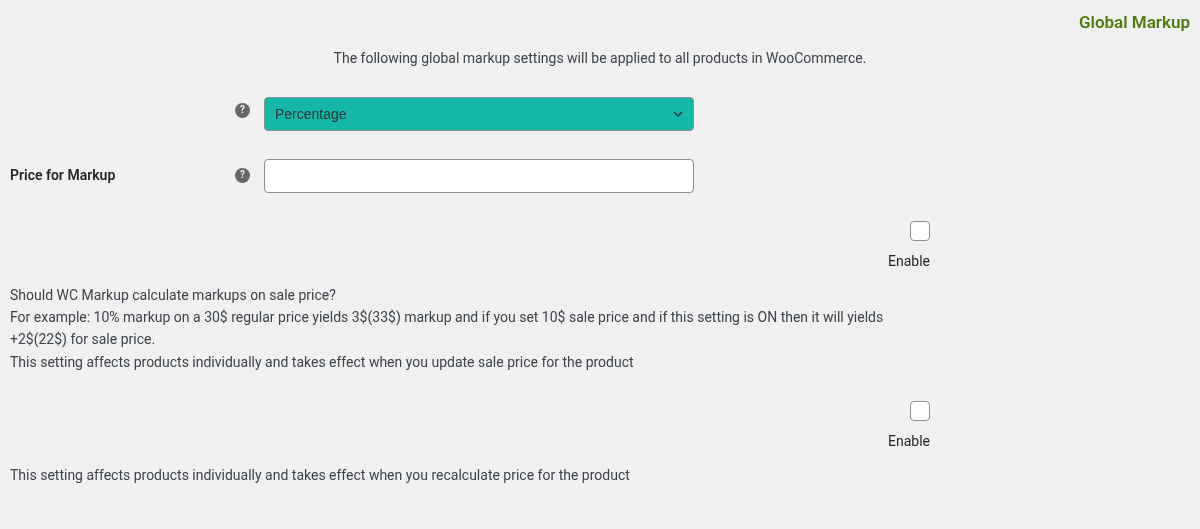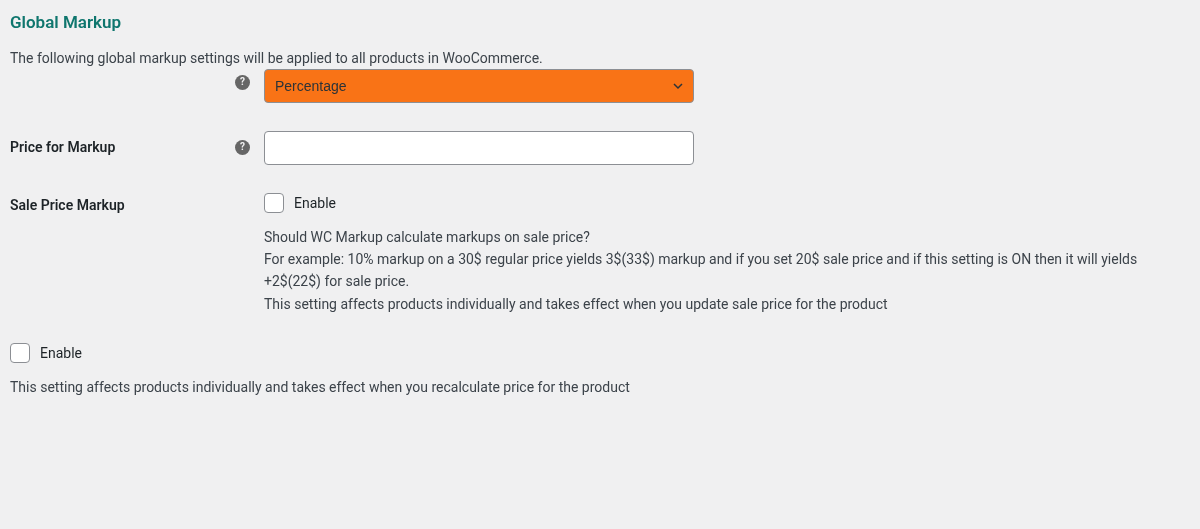--- a/index.html
+++ b/index.html
@@ -12,26 +12,29 @@
       background-color: #f0f0f1;
       color: #1d2327;
       font-size: 14px;
       line-height: 1.5;
       padding: 10px;
       width: 1200px;
     }
     h2.section-title {
       font-size: 17px;
       font-weight: 600;
-      color: #0f766e;
+      color: #4d7c0f;
       margin-bottom: 12px;
+      text-align: right;
     }
     p.section-description {
       color: #3c434a;
       font-size: 14px;
+      margin-bottom: 28px;
+      text-align: center;
     }
     .form-row {
       display: flex;
       align-items: flex-start;
       margin-bottom: 28px;
     }
     .label-cell {
       width: 254px;
       flex-shrink: 0;
       display: flex;
@@ -70,21 +73,21 @@
     .select-wrapper {
       position: relative;
       width: 430px;
     }
     select.form-select {
       width: 100%;
       height: 34px;
       padding: 4px 30px 4px 10px;
       border: 1px solid #8c8f94;
       border-radius: 4px;
-      background-color: #f97316;
+      background-color: #14b8a6;
       font-size: 14px;
       color: #2c3338;
       appearance: none;
       -webkit-appearance: none;
       cursor: pointer;
     }
     .select-chevron {
       position: absolute;
       right: 10px;
       top: 50%;
@@ -99,23 +102,24 @@
       height: 34px;
       padding: 4px 10px;
       border: 1px solid #8c8f94;
       border-radius: 4px;
       background-color: #fff;
       font-size: 14px;
       color: #2c3338;
     }
     .checkbox-line {
       display: flex;
-      align-items: flex-start;
+      align-items: flex-end;
       gap: 10px;
       margin-bottom: 12px;
+      flex-direction: column;
     }
     input.form-checkbox {
       width: 20px;
       height: 20px;
       border: 1px solid #8c8f94;
       border-radius: 4px;
       background-color: #fff;
       appearance: none;
       -webkit-appearance: none;
       cursor: pointer;
@@ -162,30 +166,27 @@
   <div class="label-cell">
     <span class="field-label">Price for Markup</span>
     <span class="help-icon">?</span>
   </div>
   <div class="field-cell">
     <input type="text" class="form-input" value="" style="">
   </div>
 </div>
 
 <div class="form-row">
-  <div class="label-cell top-align">
-    <span class="field-label">Sale Price Markup</span>
-  </div>
   <div class="field-cell">
     <div class="checkbox-line">
       <input type="checkbox" class="form-checkbox" style="">
       <span class="checkbox-label">Enable</span>
     </div>
     <div class="description-text">Should WC Markup calculate markups on sale price?</div>
-    <div class="description-text">For example: 10% markup on a 30$ regular price yields 3$(33$) markup and if you set 20$ sale price and if this setting is ON then it will yields +2$(22$) for sale price.</div>
+    <div class="description-text">For example: 10% markup on a 30$ regular price yields 3$(33$) markup and if you set 10$ sale price and if this setting is ON then it will yields +2$(22$) for sale price.</div>
     <div class="description-italic">This setting affects products individually and takes effect when you update sale price for the product</div>
   </div>
 </div>
 
 <div class="form-row">
   <div class="field-cell">
     <div class="checkbox-line">
       <input type="checkbox" class="form-checkbox" style="">
       <span class="checkbox-label">Enable</span>
     </div>

